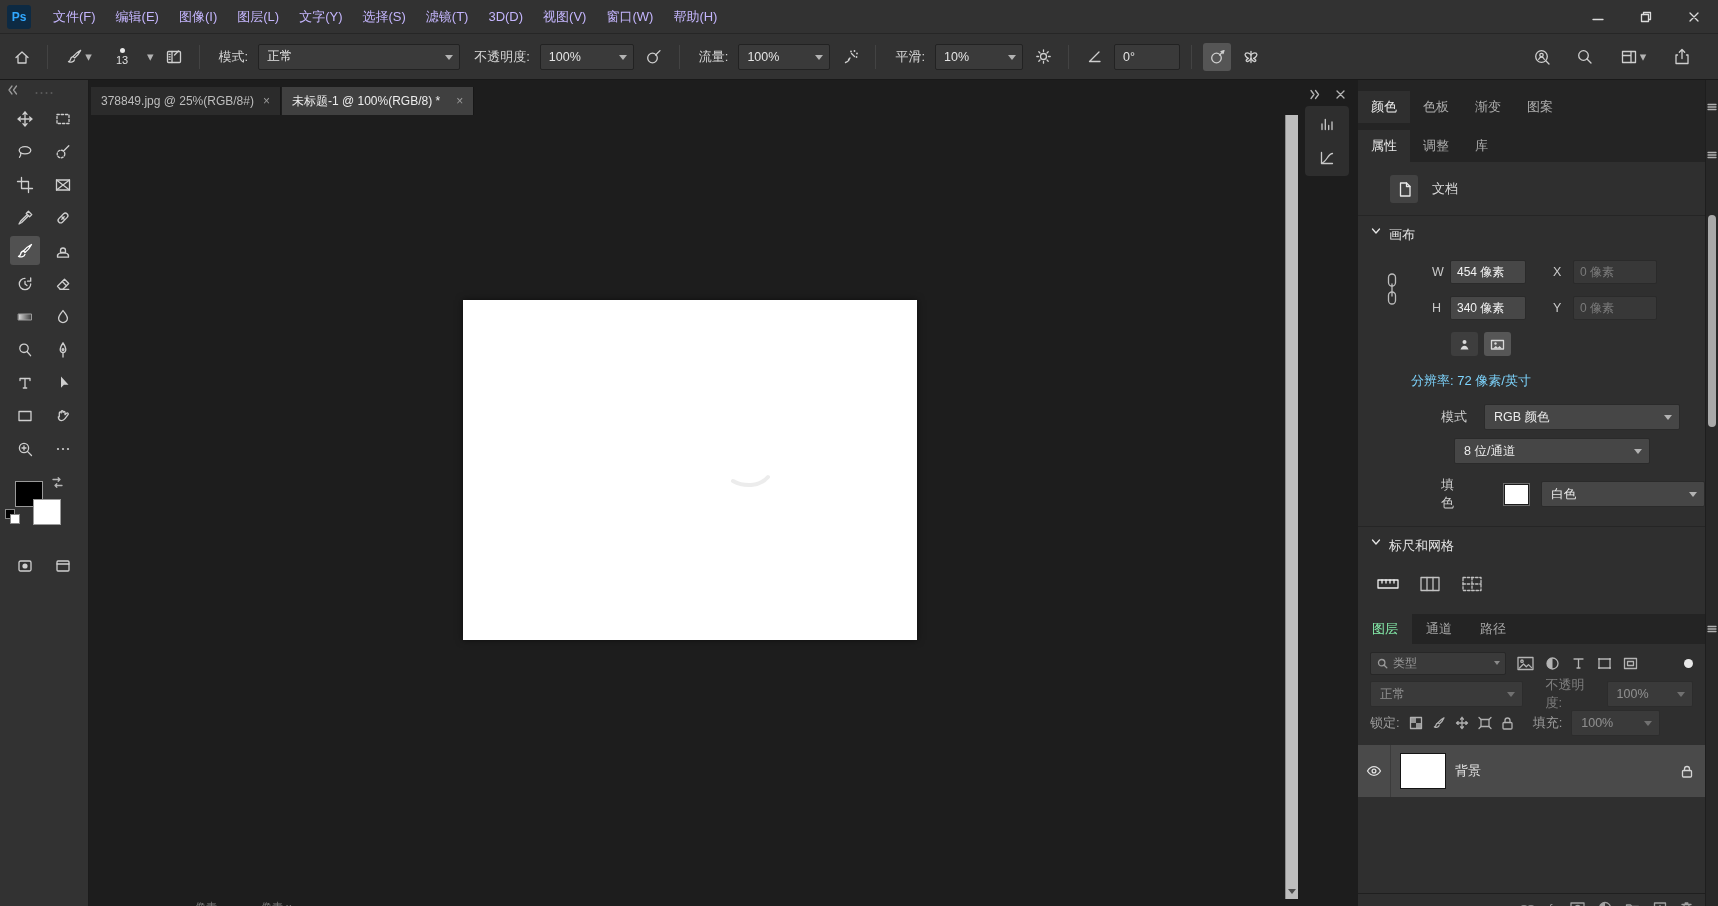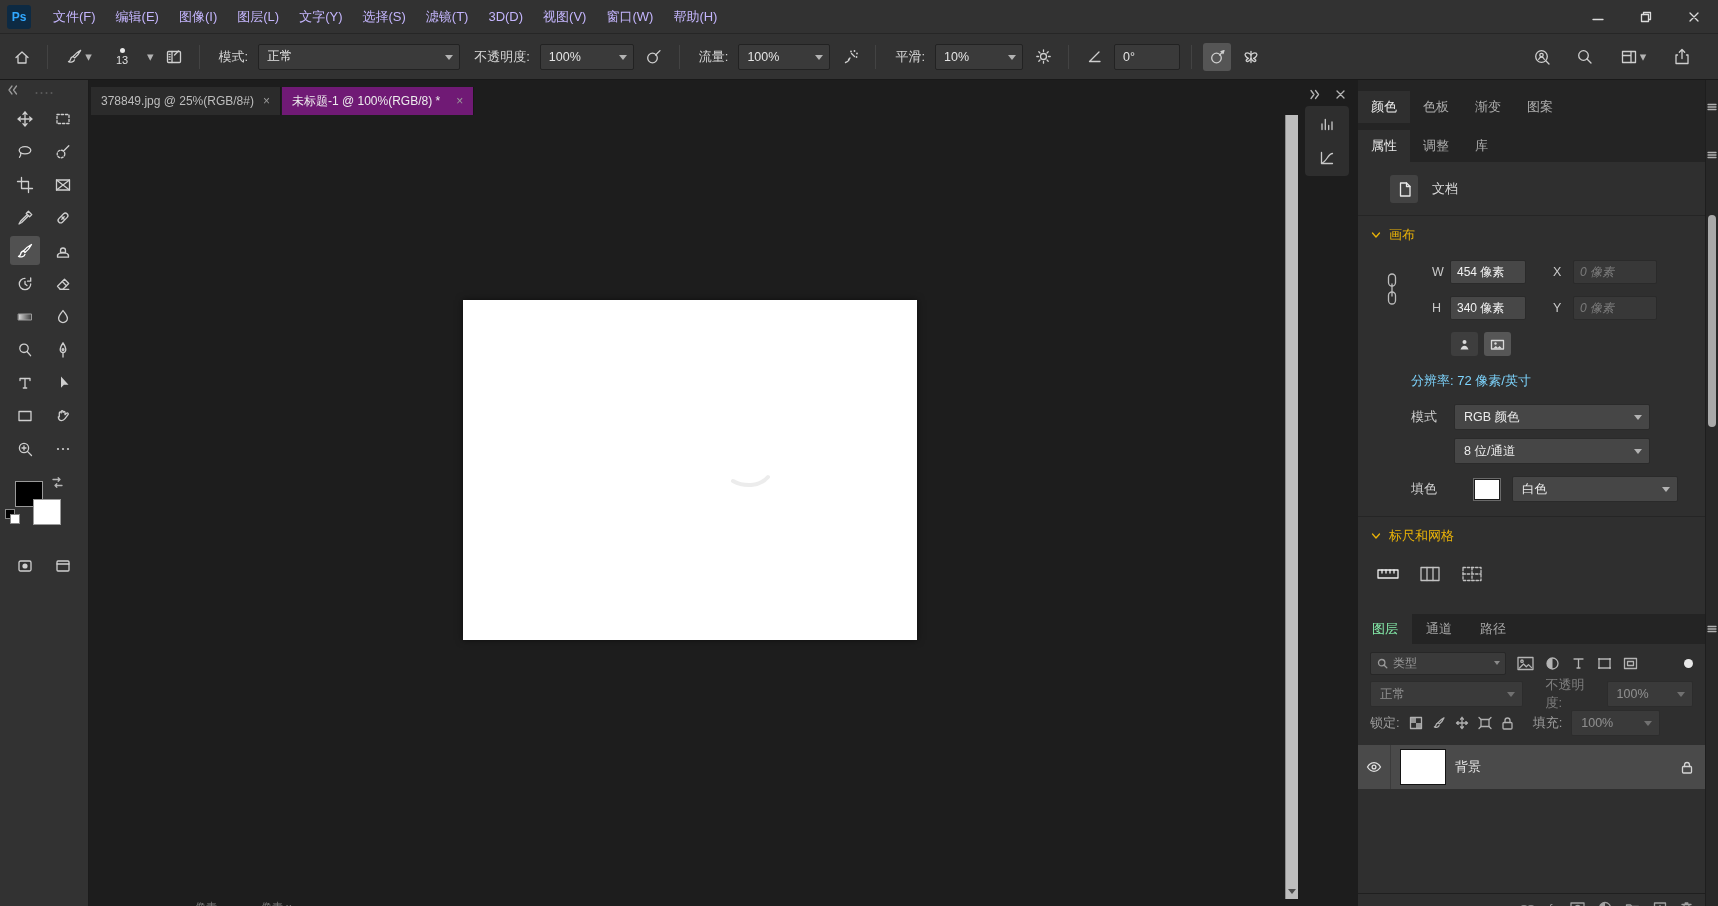--- a/index.html
+++ b/index.html
@@ -54,21 +54,21 @@
   .defaults{position:absolute;left:5px;top:30px;width:14px;height:14px;}
   .defaults .a{position:absolute;left:0;top:0;width:8px;height:8px;background:#000;border:1px solid #888;}
   .defaults .b{position:absolute;left:5px;top:5px;width:8px;height:8px;background:#fff;border:1px solid #888;}
   .tb-bottom{display:grid;grid-template-columns:repeat(2,38px);justify-content:center;margin-top:10px;}
 
   
   .center{flex:1;position:relative;background:#1d1d1d;min-width:0;}
   .tabbar{position:absolute;left:2px;top:7px;display:flex;gap:1px;}
   .tab{height:28px;display:flex;align-items:center;gap:9px;padding:0 10px;background:#2b2b2b;color:#bdbdbd;
        font-size:12px;border-right:1px solid #171717;white-space:nowrap;}
-  .tab.active{background:#701a75;color:#ededed;gap:16px;}
+  .tab.active{background:#404040;color:#ededed;gap:16px;}
   .tab .x{color:#9a9a9a;}
   .viewport{position:absolute;left:0;top:35px;right:60px;bottom:0;}
   .doc-canvas{position:absolute;left:374px;top:185px;width:454px;height:340px;background:#fff;box-shadow:0 0 7px rgba(0,0,0,.55);}
   .vscroll{position:absolute;right:0;top:0;bottom:8px;width:12px;background:#bdbdbd;border-left:1px solid #8d8d8d;}
   .vscroll::after{content:"";position:absolute;left:2px;bottom:5px;border-left:4px solid transparent;border-right:4px solid transparent;border-top:5px solid #4c4c4c;}
   .status{position:absolute;left:106px;bottom:-8px;display:flex;gap:44px;font-size:11px;color:#7a7a7a;}
   .collapsed-dock{position:absolute;right:9px;top:6px;width:44px;}
   .cd-head{display:flex;justify-content:space-between;padding:0 4px;color:#b5b5b5;height:16px;align-items:center;}
   .cd-body{margin-top:4px;background:#2e2e2e;border-radius:4px;padding:5px 0;display:flex;flex-direction:column;align-items:center;gap:8px;color:#c9c9c9;}
   .cd-btn{width:30px;height:26px;display:flex;align-items:center;justify-content:center;}
@@ -78,36 +78,36 @@
   .ptabs{display:flex;align-items:stretch;background:#242424;height:32px;flex:none;}
   .ptabs.r1{margin-top:11px;}
   .ptabs.r2{margin-top:7px;}
   .ptab{padding:0 13px;line-height:32px;color:#adadad;font-size:13px;}
   .ptab.active{background:#2f2f2f;color:#ececec;}
   .panel{background:#2f2f2f;}
   .props{height:452px;flex:none;overflow:hidden;}
   .docrow{display:flex;align-items:center;gap:14px;padding:13px 0 12px 32px;}
   .docbtn{width:28px;height:28px;background:#424242;border-radius:3px;display:flex;align-items:center;justify-content:center;color:#e8e8e8;}
   .sect{border-top:1px solid #252525;}
-  .secthead{display:flex;align-items:center;gap:8px;padding:10px 0 8px 13px;color:#eab308;}
+  .secthead{display:flex;gap:8px;padding:10px 0 8px 13px;color:#e5e5e5;}
   .dimgrid{position:relative;padding-left:74px;margin-top:8px;}
   .chain{position:absolute;left:26px;top:12px;color:#bdbdbd;}
   .dimrow{display:flex;align-items:center;height:24px;margin-bottom:12px;}
   .dlabel{width:18px;color:#c9c9c9;font-size:12.5px;}
   .pfield{width:62px;height:22px;background:#474747;border:1px solid #2a2a2a;border-radius:2px;display:flex;align-items:center;padding:0 6px;font-size:12px;color:#f2f2f2;}
-  .pfield.off{background:#383838;color:#7b7b7b;font-style:italic;}
+  .pfield.off{background:#383838;color:#7b7b7b;}
   .pfield.wide{width:70px;}
   .dlabel.two{margin-left:27px;width:16px;margin-right:4px;}
   .orient{display:flex;gap:6px;margin:8px 0 0 93px;}
   .obtn2{width:27px;height:24px;background:#3e3e3e;border-radius:3px;display:flex;align-items:center;justify-content:center;color:#d8d8d8;}
   .obtn2.on{background:#565656;}
   .resrow{margin:16px 0 0 53px;color:#7dd3fc;}
   .modegrid{margin-top:14px;}
   .mrow{display:flex;align-items:center;margin-bottom:8px;}
-  .mlabel{width:43px;margin-left:53px;color:#cfcfcf;}
+  .mlabel{width:43px;margin-left:83px;color:#cfcfcf;}
   .pdd{position:relative;background:#464646;border:1px solid #2a2a2a;border-radius:2px;height:24px;display:flex;align-items:center;
        padding:0 20px 0 9px;font-size:12.5px;color:#ececec;white-space:nowrap;}
   .pdd::after{content:"";position:absolute;right:7px;top:50%;margin-top:-2px;border-left:4px solid transparent;border-right:4px solid transparent;border-top:5px solid #b3b3b3;}
   .pdd.w165{width:165px;}
   .pdd.w135{width:135px;}
   .mrow.indent .pdd{margin-left:96px;}
   .fillswatch{width:24px;height:19px;background:#fff;border:1px solid #1c1c1c;box-shadow:0 0 0 1px #6a6a6a;margin:0 12px 0 37px;}
   .rulericons{display:flex;gap:12px;margin:10px 0 0 15px;color:#c2c2c2;}
   .ricon{width:30px;height:22px;display:flex;align-items:center;justify-content:center;border-radius:2px;}
   .ricon.on{color:#f0f0f0;}
@@ -119,21 +119,21 @@
   .ltab.active{background:#2f2f2f;color:#86efac;}
   .lfilter{display:flex;align-items:center;gap:11px;padding:0 12px;height:32px;margin-top:3px;}
   .lsearch{position:relative;width:112px;height:21px;background:#3a3a3a;border:1px solid #272727;border-radius:2px;display:flex;align-items:center;gap:5px;padding:0 16px 0 6px;color:#9a9a9a;font-size:12px;}
   .lsearch::after{content:"";position:absolute;right:5px;top:50%;margin-top:-2px;border-left:3.5px solid transparent;border-right:3.5px solid transparent;border-top:4.5px solid #8a8a8a;}
   .fico{color:#b4b4b4;display:flex;}
   .fdot{width:9px;height:9px;border-radius:50%;background:#e8e8e8;margin-left:auto;}
   .lblend{display:flex;align-items:center;padding:0 12px;height:30px;gap:8px;}
   .dis{opacity:.5;}
   .llock{display:flex;align-items:center;padding:0 12px;height:28px;gap:9px;color:#9c9c9c;}
   .lockicons{display:flex;gap:9px;color:#b0b0b0;}
-  .layerrow{display:flex;align-items:center;height:44px;background:#4a4a4a;margin-top:8px;}
+  .layerrow{display:flex;align-items:center;height:52px;background:#4a4a4a;margin-top:8px;}
   .eyegutter{width:32px;height:100%;display:flex;align-items:center;justify-content:center;border-right:1px solid #3b3b3b;color:#e0e0e0;}
   .lthumb{width:44px;height:34px;background:#fff;margin:0 10px;box-shadow:0 0 0 1px #141414;}
   .lname{color:#e4e4e4;}
   .llockicon{margin-left:auto;margin-right:12px;color:#d5d5d5;}
   .lbottom{position:absolute;left:0;right:0;bottom:-14px;height:27px;border-top:1px solid #1f1f1f;
            display:flex;align-items:center;justify-content:flex-end;gap:13px;padding-right:12px;color:#a0a0a0;}
   .fx{font-size:11px;font-style:italic;color:#a0a0a0;}
 
   
   .dockstrip{width:12px;flex:none;background:#282828;position:relative;border-left:1px solid #1e1e1e;}

